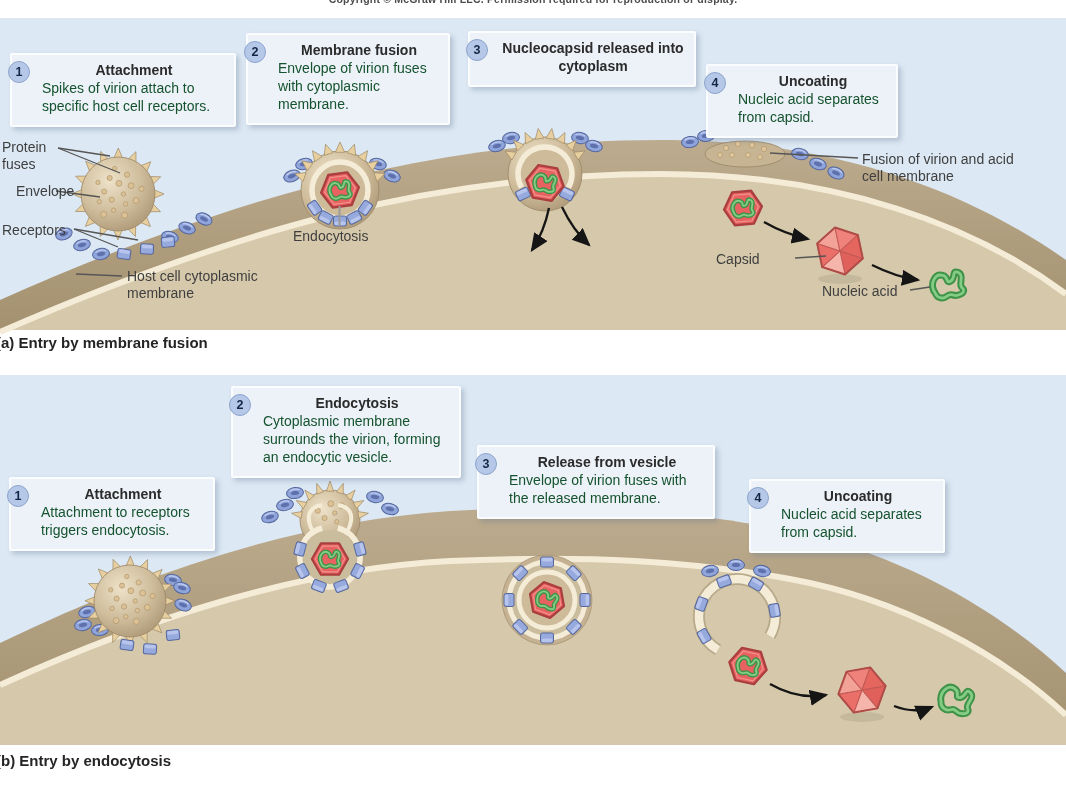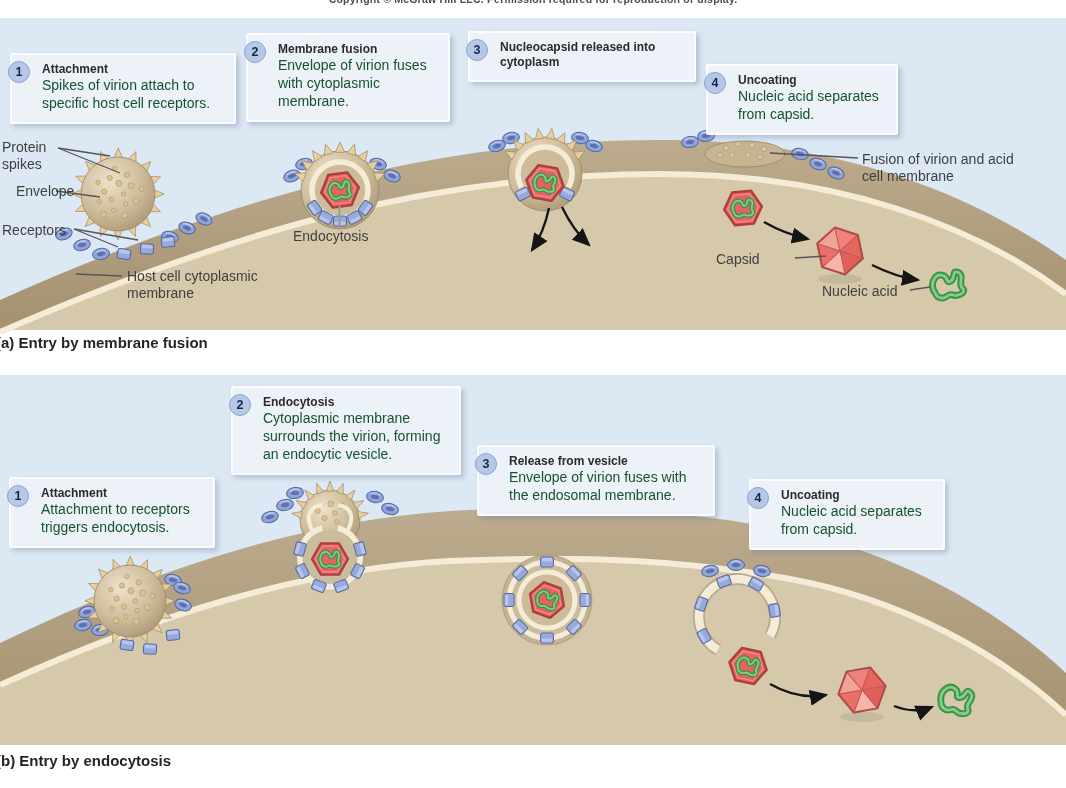--- a/index.html
+++ b/index.html
@@ -8,21 +8,21 @@
   #stage svg{position:absolute;left:0;top:0;}
   .copyright{position:absolute;top:-7px;left:0;width:100%;text-align:center;
              font-size:10.5px;font-weight:600;color:#4d4d4d;letter-spacing:.2px;}
   .caption{position:absolute;font-size:15px;font-weight:bold;color:#252525;white-space:nowrap;}
   .lbl{position:absolute;font-size:14px;color:#3f3f3f;line-height:1.22;}
   .step-box{position:absolute;background:#edf1f8;border:2px solid #fbfcfe;border-radius:2px;
             box-shadow:3px 3px 5px rgba(100,120,150,.35);padding:7px 8px 9px 30px;box-sizing:border-box;}
   .step-num{position:absolute;left:-4px;top:6px;width:20px;height:20px;border-radius:50%;
             background:#b6c8e8;border:1px solid #8ca4cc;color:#132744;font-size:12.5px;
             font-weight:bold;text-align:center;line-height:20px;}
-  .step-title{display:block;font-size:12px;font-weight:bold;color:#2b2b2b;line-height:1.28;}
+  .step-title{display:block;font-size:14px;font-weight:bold;color:#2b2b2b;line-height:1.28;text-align:center;}
   .step-body{display:block;font-size:14px;color:#14532d;line-height:1.28;}
 </style>
 </head>
 <body>
 
 <div id="stage">
 
 <svg width="1066" height="788" viewBox="0 0 1066 788">
   <defs>
     <radialGradient id="vg" cx="38%" cy="32%" r="78%">
@@ -372,21 +372,21 @@
 <div class="step-box" style="left:468px;top:31px;width:228px">
   <span class="step-num">3</span>
   <b class="step-title">Nucleocapsid released into cytoplasm</b>
 </div>
 <div class="step-box" style="left:706px;top:64px;width:192px">
   <span class="step-num">4</span>
   <b class="step-title">Uncoating</b>
   <span class="step-body">Nucleic acid separates from capsid.</span>
 </div>
 
-<div class="lbl" style="left:2px;top:139px;width:64px">Protein spikes</div>
+<div class="lbl" style="left:2px;top:139px;width:64px">Protein fuses</div>
 <div class="lbl" style="left:16px;top:183px">Envelope</div>
 <div class="lbl" style="left:2px;top:222px">Receptors</div>
 <div class="lbl" style="left:127px;top:268px;width:180px">Host cell cytoplasmic membrane</div>
 <div class="lbl" style="left:293px;top:228px">Endocytosis</div>
 <div class="lbl" style="left:862px;top:151px;width:152px">Fusion of virion and acid cell membrane</div>
 <div class="lbl" style="left:716px;top:251px">Capsid</div>
 <div class="lbl" style="left:822px;top:283px">Nucleic acid</div>
 
 <div class="caption" style="left:-4px;top:334px">(a) Entry by membrane fusion</div>
 
@@ -396,21 +396,21 @@
   <span class="step-body">Attachment to receptors triggers endocytosis.</span>
 </div>
 <div class="step-box" style="left:231px;top:386px;width:230px">
   <span class="step-num">2</span>
   <b class="step-title">Endocytosis</b>
   <span class="step-body">Cytoplasmic membrane surrounds the virion, forming an endocytic vesicle.</span>
 </div>
 <div class="step-box" style="left:477px;top:445px;width:238px">
   <span class="step-num">3</span>
   <b class="step-title">Release from vesicle</b>
-  <span class="step-body">Envelope of virion fuses with the endosomal membrane.</span>
+  <span class="step-body">Envelope of virion fuses with the released membrane.</span>
 </div>
 <div class="step-box" style="left:749px;top:479px;width:196px">
   <span class="step-num">4</span>
   <b class="step-title">Uncoating</b>
   <span class="step-body">Nucleic acid separates from capsid.</span>
 </div>
 
 <div class="caption" style="left:-4px;top:752px">(b) Entry by endocytosis</div>
 
 </div>

